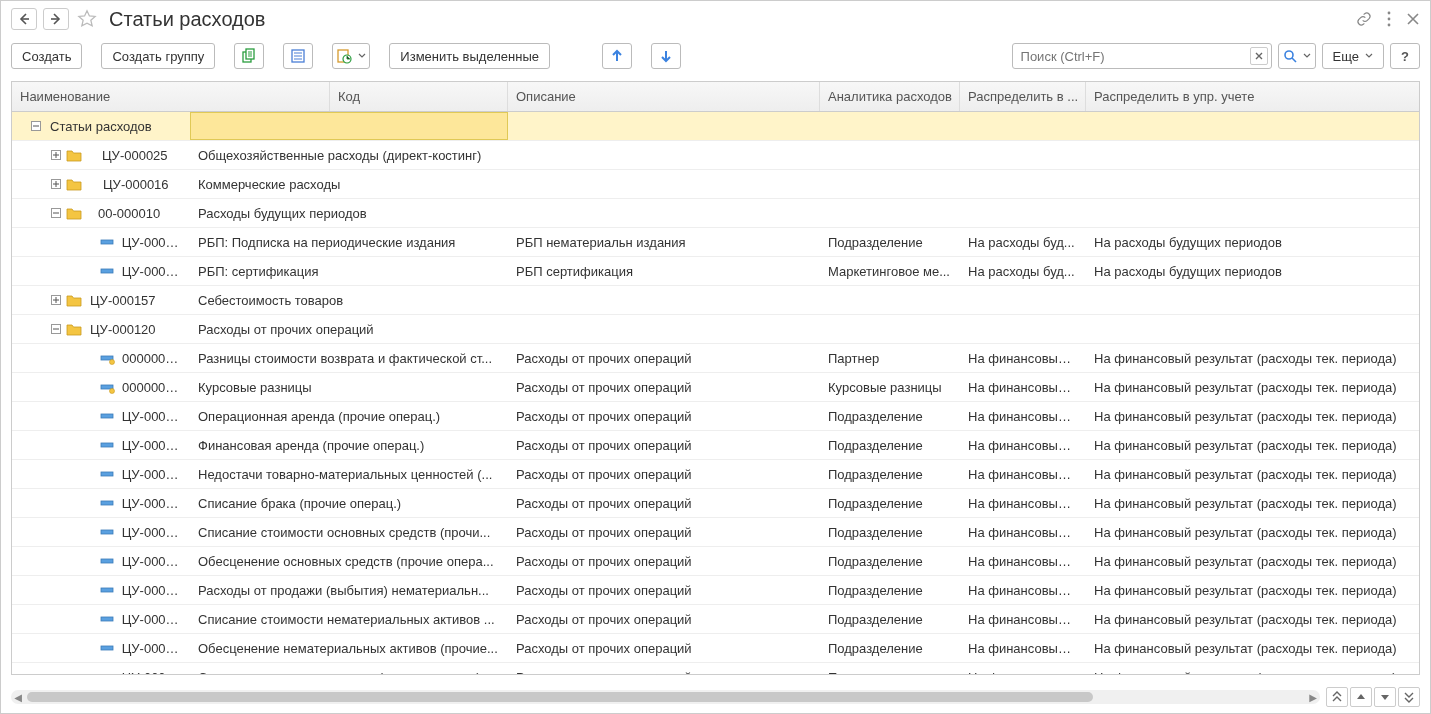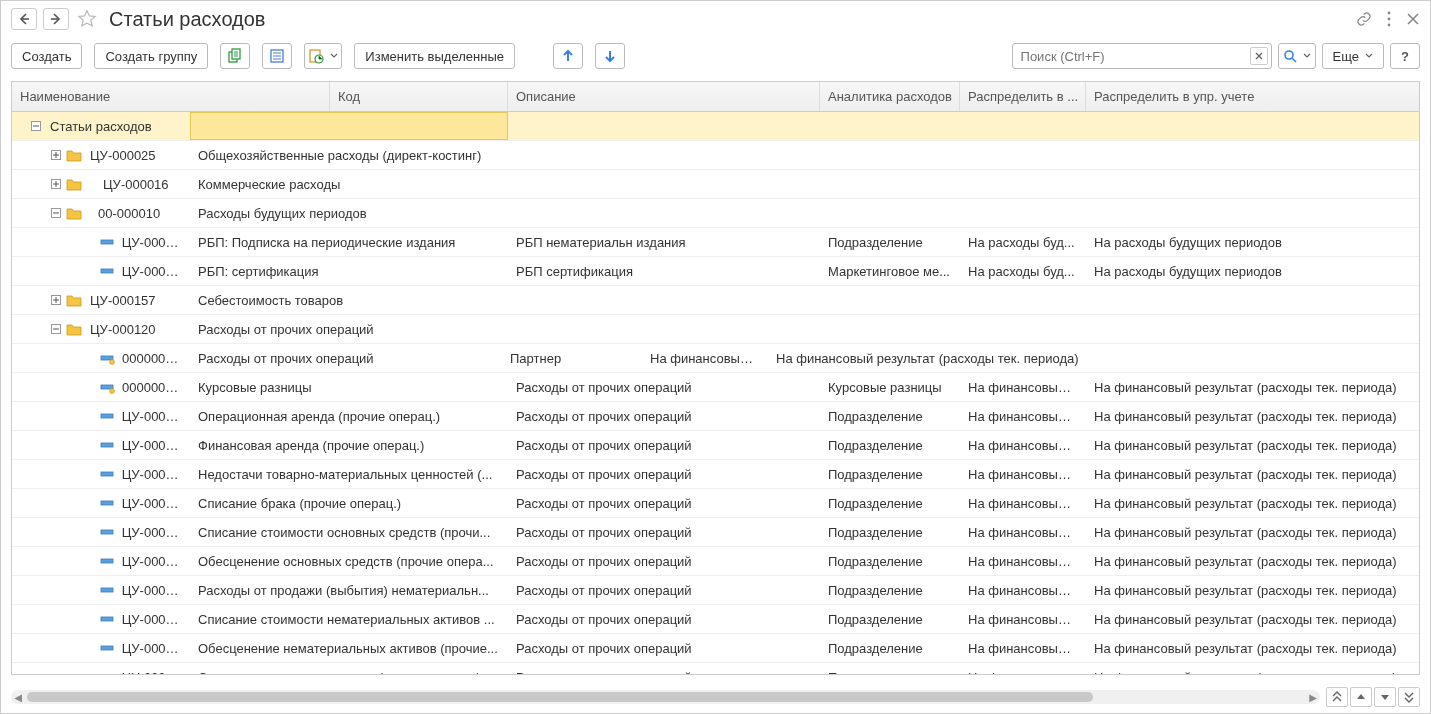--- a/index.html
+++ b/index.html
@@ -35,21 +35,21 @@
     cursor: pointer; color: #bbb;
   }
   .title { font-size: 20px; margin-left: 4px; }
   .titlebar-right {
     margin-left: auto; display: flex; align-items: center; gap: 10px;
   }
   .titlebar-icon { cursor: pointer; color: #888; }
 
   
   .toolbar {
-    display: flex; gap: 12px;
+    display: flex; gap: 19px;
     padding: 6px 10px 12px 10px;
   }
   .btn {
     height: 26px;
     border: 1px solid #bbb; background: #fff;
     border-radius: 3px;
     padding: 0 10px;
     display: flex; align-items: center; gap: 4px;
     cursor: pointer;
     font-size: 13px;
@@ -326,21 +326,21 @@
               <svg width="10" height="10" viewBox="0 0 10 10">
                 <rect x="0.5" y="0.5" width="9" height="9" fill="#fff" stroke="#999"></rect>
                 <path d="M2 5 H8 M5 2 V8" stroke="#555" stroke-width="1"></path>
               </svg>
             </span>
             <span class="folder-icon">
               <svg width="16" height="14" viewBox="0 0 16 14">
                 <path d="M1 3 h5 l1.5 2 H15 v8 H1 z" fill="#f4c542" stroke="#c99a1e" stroke-width="0.8"></path>
               </svg>
             </span>
-            <span class="cell-txt" style="margin-left:4px">ЦУ-000025</span>
+            <span class="cell-txt" style="margin-left:16px">ЦУ-000025</span>
           </div>
           <div class="col col-name">
             <span class="cell-txt">Общехозяйственные расходы (директ-костинг)</span>
           </div>
           <div class="col col-desc">
             <span class="cell-txt"></span>
           </div>
           <div class="col col-anlt">
             <span class="cell-txt"></span>
           </div>
@@ -537,20 +537,23 @@
           <div class="col col-code">
             <span class="indent" style="width:66px"></span>
             <span class="exp"></span>
             <span class="item-icon">
               <svg width="16" height="12" viewBox="0 0 16 12">
                 <rect x="1" y="3" width="12" height="4" fill="#5aa0e0" stroke="#3a7ab8" stroke-width="0.8"></rect>
                 <circle cx="12" cy="9" r="2.5" fill="#f4c542" stroke="#c99a1e" stroke-width="0.6"></circle>
               </svg>
             </span>
             <span class="cell-txt" style="margin-left:4px">000000004</span>
+          </div>
+          <div class="col col-name">
+            <span class="cell-txt">Разницы стоимости возврата и фактической ст...</span>
           </div>
           <div class="col col-desc">
             <span class="cell-txt">Расходы от прочих операций</span>
           </div>
           <div class="col col-anlt">
             <span class="cell-txt">Партнер</span>
           </div>
           <div class="col col-dist1">
             <span class="cell-txt">На финансовый ...</span>
           </div>

